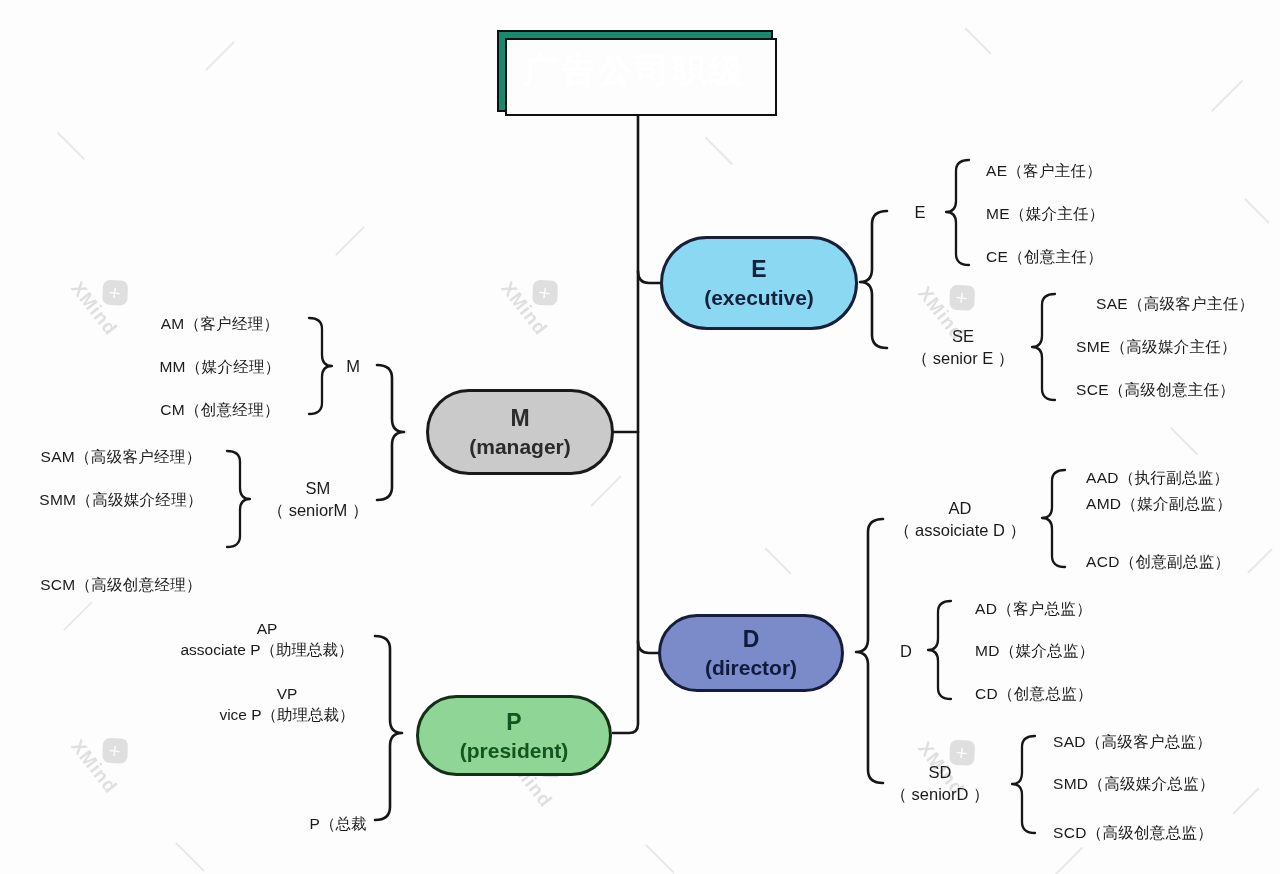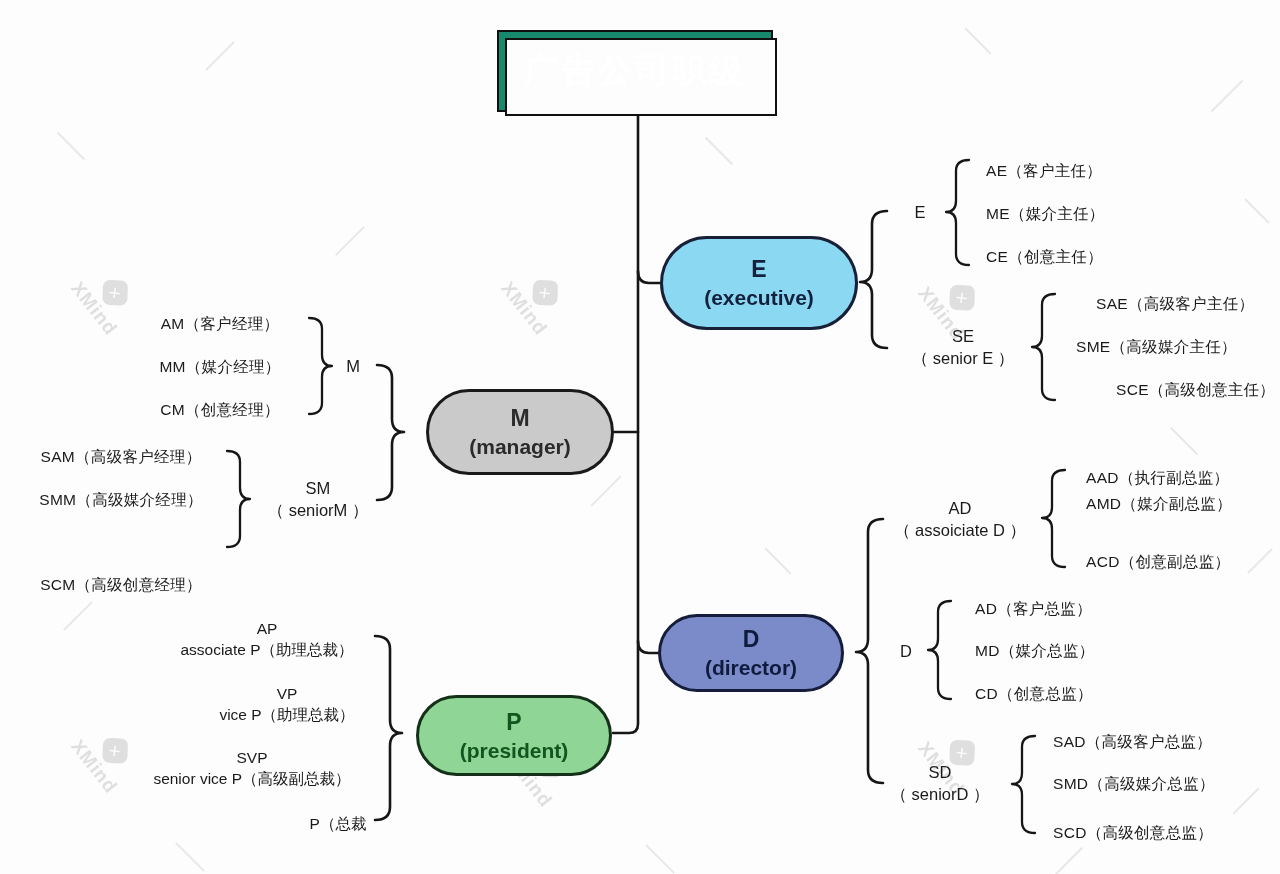--- a/index.html
+++ b/index.html
@@ -157,21 +157,21 @@
   <span class="glabel" style="left:920px;top:212px;">E</span>
   <span class="item" style="left:986px;top:171px;">AE（客户主任）</span>
   <span class="item" style="left:986px;top:214px;">ME（媒介主任）</span>
   <span class="item" style="left:986px;top:257px;">CE（创意主任）</span>
   <div class="glabel2" style="left:963px;top:347px;">
     <span>SE</span>
     <span>（ senior E ）</span>
   </div>
   <span class="item" style="left:1076px;top:304px;margin-left:20px;">SAE（高级客户主任）</span>
   <span class="item" style="left:1076px;top:347px;">SME（高级媒介主任）</span>
-  <span class="item" style="left:1076px;top:390px;margin-left:40px;">SCE（高级创意主任）</span>
+  <span class="item" style="left:1076px;top:390px;">SCE（高级创意主任）</span>
 
   <span class="glabel" style="left:353px;top:366px;">M</span>
   <span class="item centered" style="left:220px;top:324px;">AM（客户经理）</span>
   <span class="item centered" style="left:220px;top:367px;">MM（媒介经理）</span>
   <span class="item centered" style="left:220px;top:410px;">CM（创意经理）</span>
   <div class="glabel2" style="left:318px;top:499px;">
     <span>SM</span>
     <span>（ seniorM ）</span>
   </div>
   <span class="item centered" style="left:121px;top:457px;">SAM（高级客户经理）</span>
@@ -198,22 +198,18 @@
   <span class="item" style="left:1053px;top:827px;margin-top:6px;">SCD（高级创意总监）</span>
 
   <div class="pitem" style="left:267px;top:639px;">
     <span>AP</span>
     <span>associate P（助理总裁）</span>
   </div>
   <div class="pitem" style="left:287px;top:704px;">
     <span>VP</span>
     <span>vice P（助理总裁）</span>
   </div>
-  <div class="pitem" style="left:252px;top:768px;">
-    <span>SVP</span>
-    <span>senior vice P（高级副总裁）</span>
-  </div>
   <div class="pitem" style="left:338px;top:823px;">
     <span></span>
     <span>P（总裁</span>
   </div>
 
 </div>
 
 </body></html>

